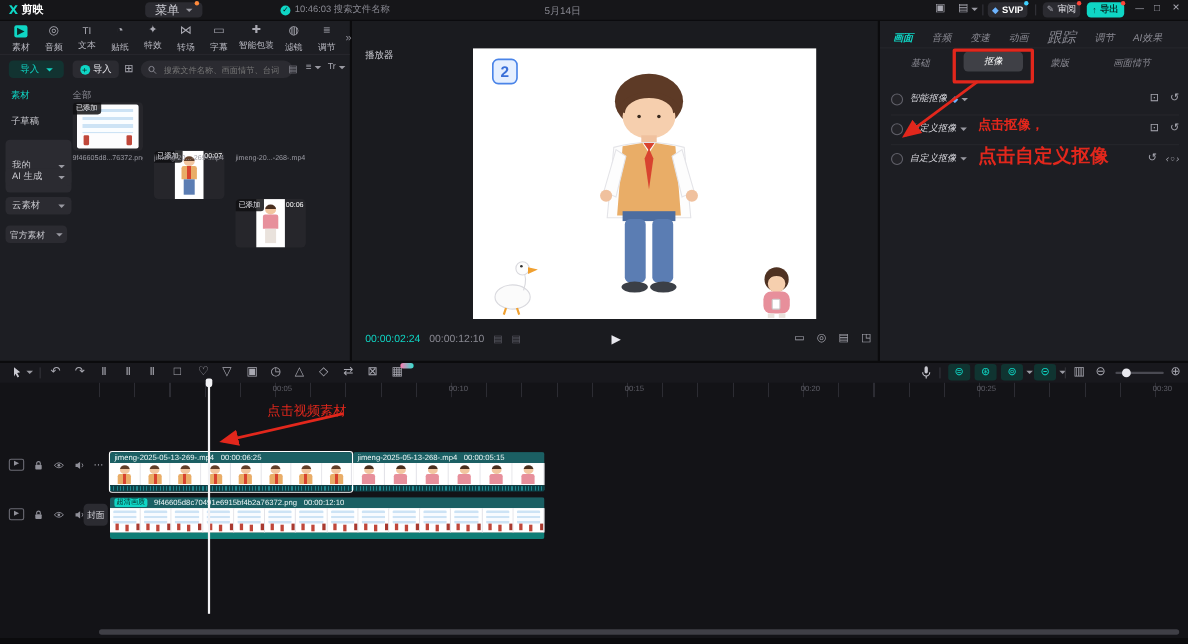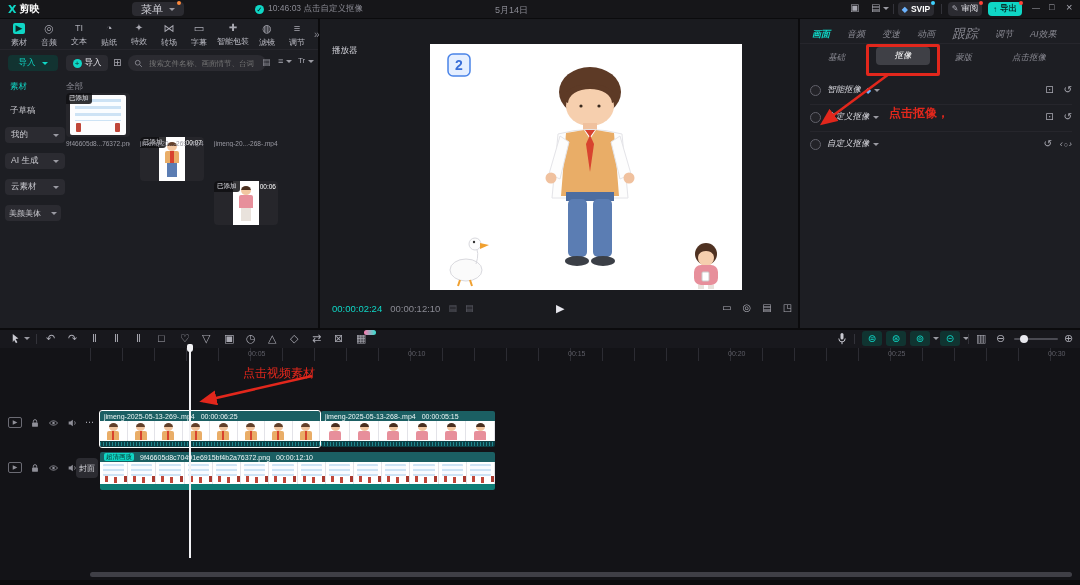--- a/index.html
+++ b/index.html
@@ -53,21 +53,21 @@
       <span class="teal" style="font-weight:bold;font-size:11px;">Ⅹ</span>
       <span style="color:#fff;font-weight:bold;font-size:10px;">剪映</span>
     </div>
     <div class="abs pill" style="left:132px;top:2px;width:52px;height:14px;">
       <span style="font-size:11px;color:#cfcfd6;">菜单</span>
       <span class="caret"></span>
       <span class="ndot" style="width:4px;height:4px;background:#ff8a3c;right:3px;top:-1px;"></span>
     </div>
     <div class="abs flex" style="left:255px;top:3px;gap:4px;">
       <span style="width:9px;height:9px;border-radius:50%;background:#0fd6c5;color:#0b0b0d;font-size:7px;line-height:9px;text-align:center;display:inline-block;">✓</span>
-      <span class="dim" style="font-size:8.5px;">10:46:03 点击自定义抠像</span>
+      <span class="dim" style="font-size:8.5px;">10:46:03 搜索文件名称</span>
     </div>
     <div class="abs dim" style="left:495px;top:4px;font-size:9px;">5月14日</div>
 
     <span class="abs ic" style="left:850px;top:3px;font-size:10px;">▣</span>
     <span class="abs flex" style="left:871px;top:3px;">
       <span class="ic" style="font-size:10px;">▤</span>
       <span class="caret"></span>
     </span>
     <div class="abs vsep" style="left:893px;top:4px;height:10px;"></div>
     <div class="abs pill" style="left:898px;top:2px;width:36px;height:14px;">
@@ -160,34 +160,34 @@
       <span class="caret"></span>
     </span>
     <span class="abs flex" style="left:298px;top:38px;">
       <span class="ic" style="font-size:8px;text-align:center;">Tr</span>
       <span class="caret"></span>
     </span>
 
     <div class="abs" style="left:0;top:56px;width:58px;height:253px;">
       <div class="abs teal" style="left:10px;top:6px;font-size:8.5px;">素材</div>
       <div class="abs" style="left:10px;top:30px;font-size:8.5px;color:#c9c9cf;">子草稿</div>
-      <div class="abs pill" style="left:5px;top:52px;width:48px;height:16px;justify-content:space-between;padding:0 6px;">
+      <div class="abs pill" style="left:5px;top:52px;width:48px;height:16px;justify-content:space-between;padding:16px 6px;">
         <span style="font-size:8.5px;color:#c9c9cf;">我的</span>
         <span class="caret"></span>
       </div>
       <div class="abs pill" style="left:5px;top:78px;width:48px;height:16px;justify-content:space-between;padding:0 6px;">
         <span style="font-size:8.5px;color:#c9c9cf;">AI 生成</span>
         <span class="caret"></span>
       </div>
       <div class="abs pill" style="left:5px;top:104px;width:48px;height:16px;justify-content:space-between;padding:0 6px;">
         <span style="font-size:8.5px;color:#c9c9cf;">云素材</span>
         <span class="caret"></span>
       </div>
       <div class="abs pill" style="left:5px;top:130px;width:48px;height:16px;justify-content:space-between;padding:0 4px;">
-        <span style="font-size:8px;color:#c9c9cf;">美颜美体</span>
+        <span style="font-size:8px;color:#c9c9cf;">官方素材</span>
         <span class="caret"></span>
       </div>
     </div>
 
     <div class="abs dim" style="left:66px;top:62px;font-size:8.5px;">全部</div>
 
     <div class="abs thumb" style="left:66px;top:74px;width:64px;height:44px;">
       <div class="abs" style="left:4px;top:2px;width:56px;height:40px;background:#fdfdfe;border-radius:2px;">
         <div class="abs" style="left:5px;top:4px;right:5px;height:22px;background:repeating-linear-gradient(180deg,#cde3f5 0 3px,#fafdff 3px 7px);"></div>
         <div class="abs" style="left:6px;bottom:3px;width:5px;height:9px;background:#c0473a;border-radius:1px;"></div>
@@ -297,21 +297,21 @@
       <span class="dim" style="font-size:9px;">调节</span>
       <span class="dim" style="font-size:9px;">AI效果</span>
     </div>
     <div class="abs" style="left:0;top:24px;width:280px;height:1px;background:#26262c;"></div>
 
     <span class="abs dim" style="left:28px;top:33px;font-size:8.5px;">基础</span>
     <div class="abs" style="left:76px;top:28px;width:54px;height:18px;background:#3f4046;border-radius:4px;display:flex;align-items:center;justify-content:center;">
       <span style="font-size:8.5px;color:#fff;">抠像</span>
     </div>
     <span class="abs dim" style="left:155px;top:33px;font-size:8.5px;">蒙版</span>
-    <span class="abs dim" style="left:212px;top:33px;font-size:8.5px;">点击抠像</span>
+    <span class="abs dim" style="left:212px;top:33px;font-size:8.5px;">画面情节</span>
 
     <div class="abs flex" style="left:10px;top:62px;width:262px;height:18px;">
       <span class="radio"></span>
       <span style="font-size:8.5px;color:#d8d8de;margin-left:6px;">智能抠像</span>
       <span style="color:#6db4ff;font-size:8px;margin-left:4px;">◆</span>
       <span class="caret"></span>
       <span class="ic" style="font-size:10px;margin-left:auto;">⊡</span>
       <span class="ic" style="font-size:10px;margin-left:10px;">↺</span>
     </div>
     <div class="abs" style="left:10px;top:85px;width:262px;height:1px;background:#26262c;"></div>
@@ -513,15 +513,16 @@
   <svg class="abs" style="left:0;top:0;width:1080px;height:585px;pointer-events:none;z-index:9;">
     <defs>
       <marker id="ah" markerWidth="8" markerHeight="8" refX="5.5" refY="3" orient="auto">
         <path d="M0,0 L7,3 L0,6 z" fill="#e2271c"></path>
       </marker>
     </defs>
     <line x1="889" y1="74" x2="823" y2="123" stroke="#e2271c" stroke-width="2.5" marker-end="url(#ah)"></line>
     <line x1="312" y1="376" x2="203" y2="401" stroke="#e2271c" stroke-width="2.5" marker-end="url(#ah)"></line>
   </svg>
   <div class="abs anno-red" style="left:889px;top:105px;font-size:12px;z-index:9;">点击抠像，</div>
+  <div class="abs anno-red" style="left:889px;top:130px;font-size:17px;z-index:9;">点击自定义抠像</div>
   <div class="abs anno-red" style="left:243px;top:365px;font-size:12px;font-weight:normal;z-index:9;">点击视频素材</div>
 
 </div>
 
 </body></html>

